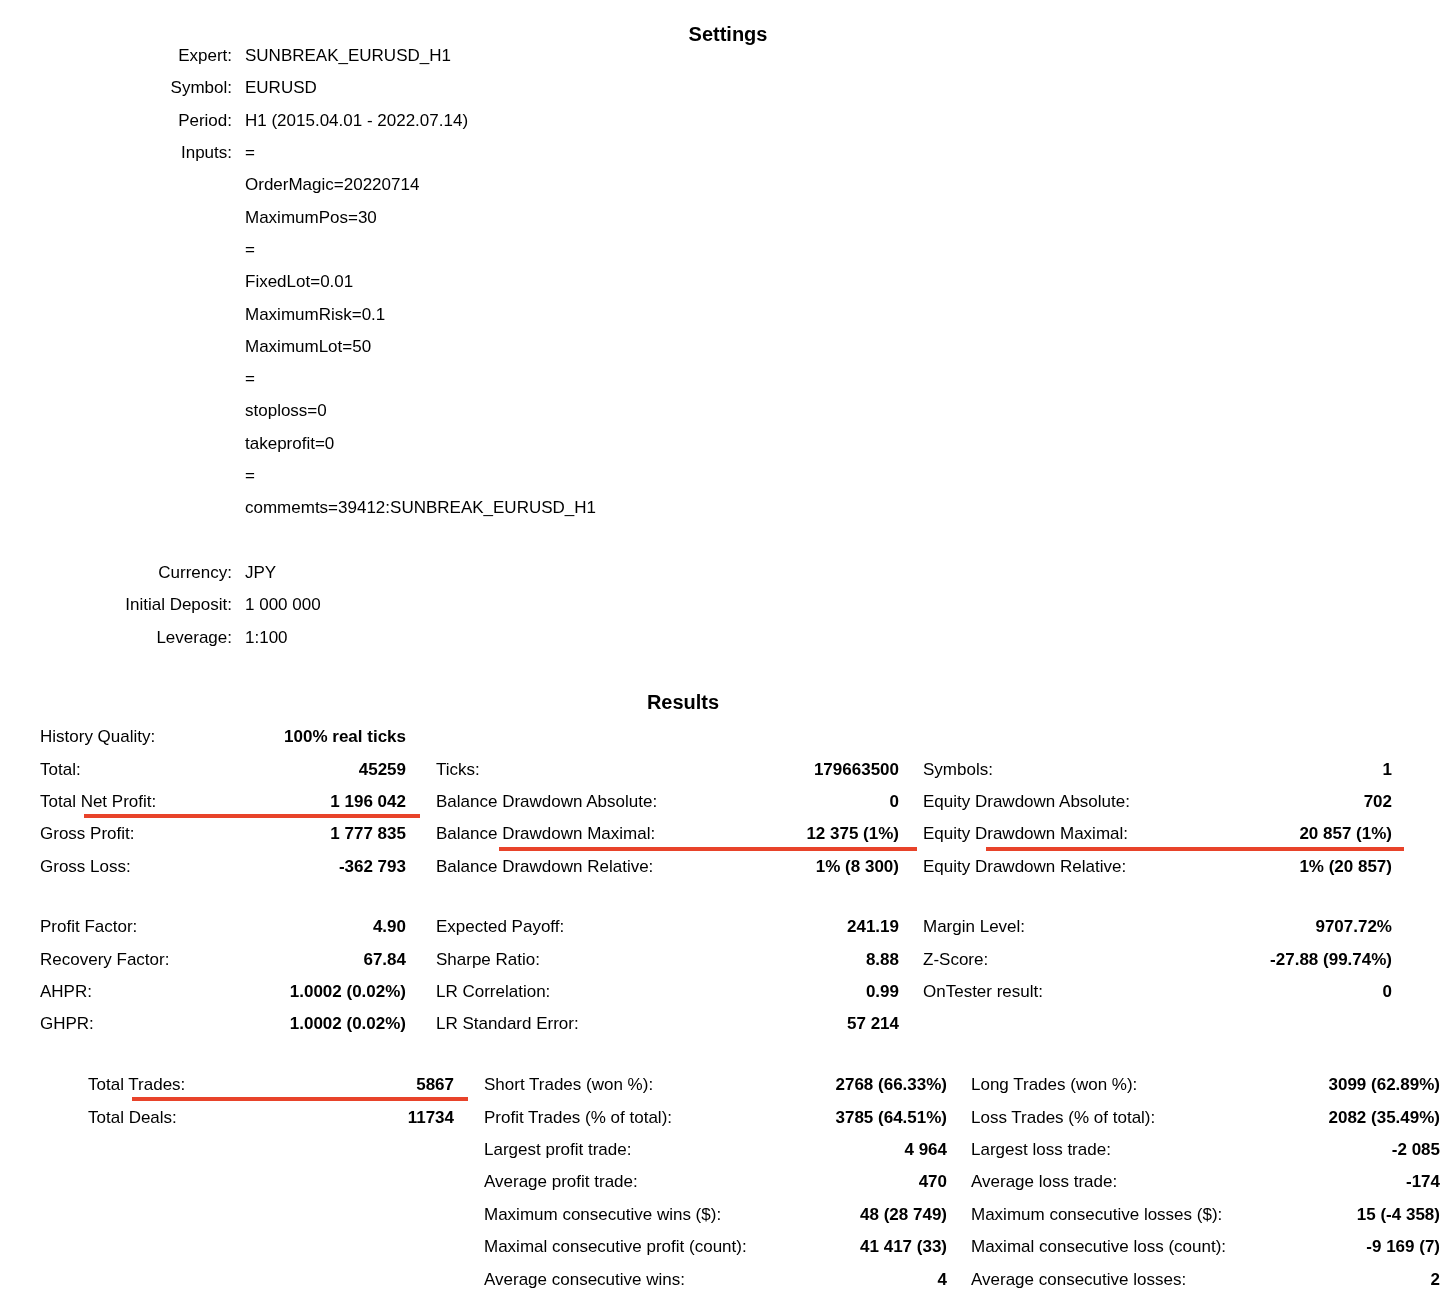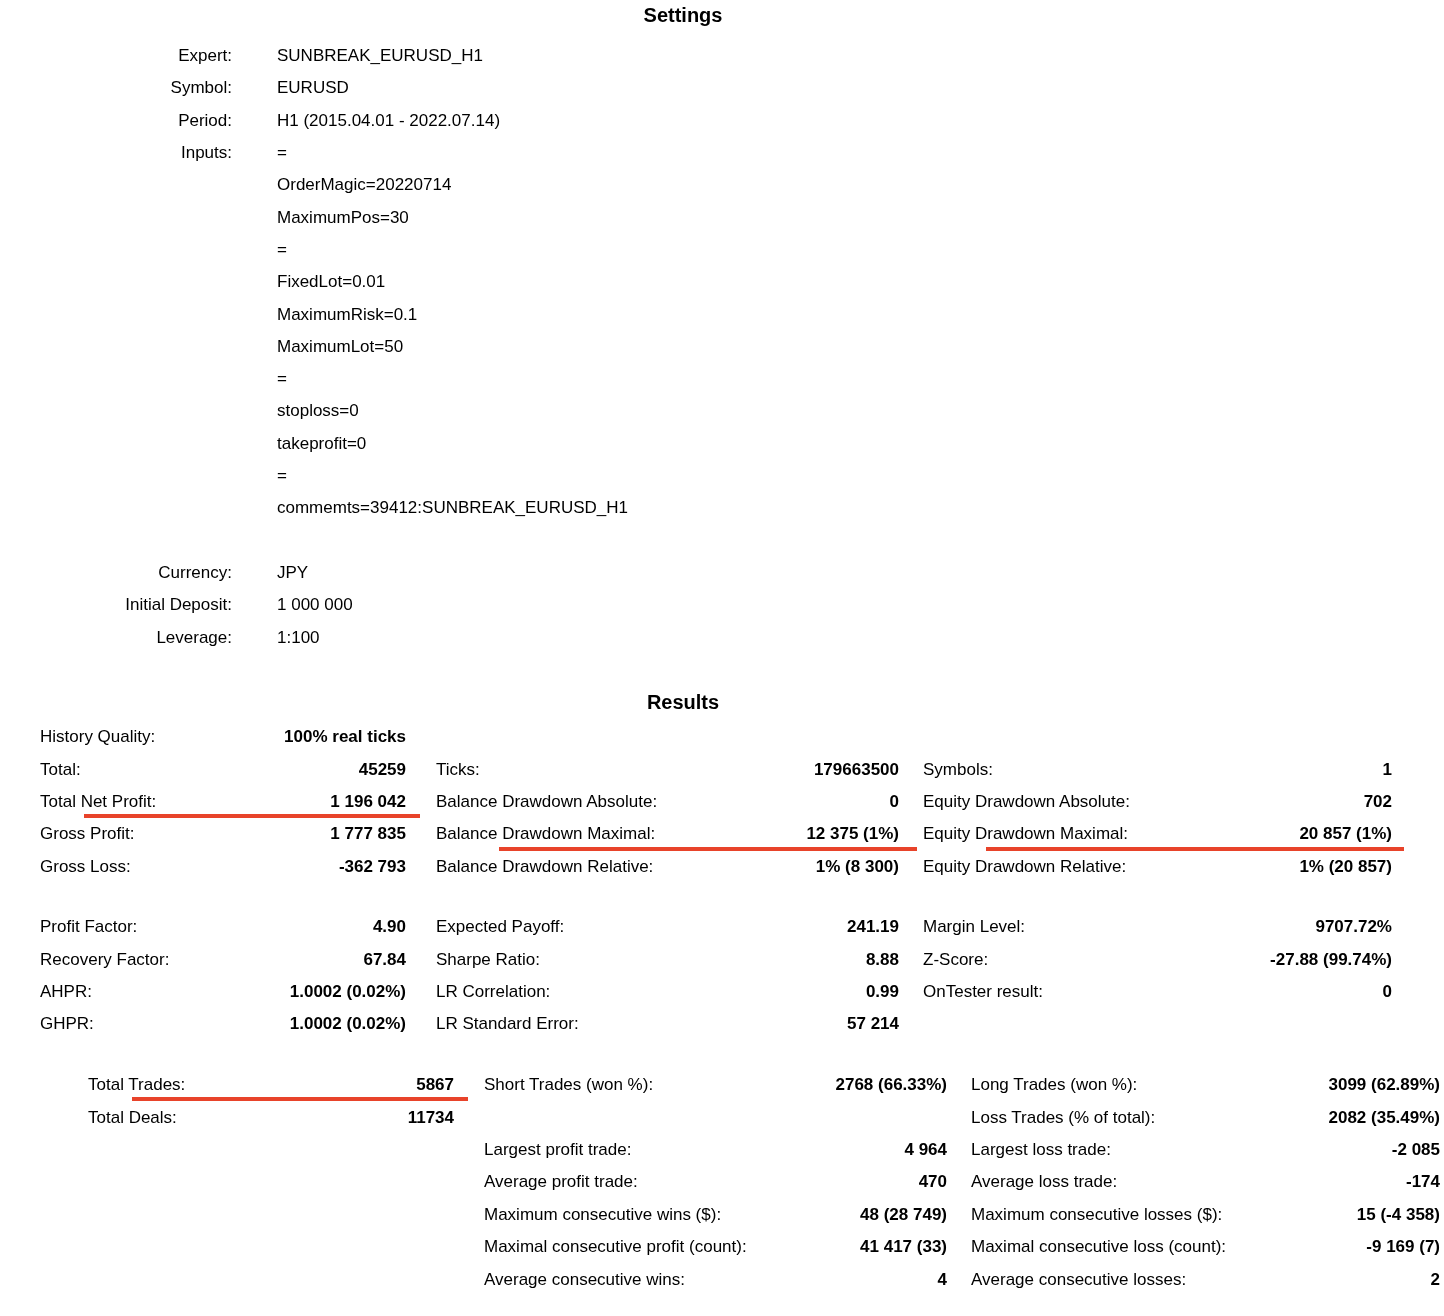--- a/index.html
+++ b/index.html
@@ -13,32 +13,32 @@
     overflow: hidden;
   }
   .title {
     position: absolute;
     left: 0;
     width: 1366px;
     text-align: center;
     font-size: 20px;
     font-weight: 700;
   }
-  #settings-title { top: 4px; }
+  #settings-title { top: 23px; margin-left: 45px; }
   #results-title  { top: 691px; }
 
   .abs { position: absolute; left: 0; width: 100%; }
   #settings-rows { top: 40px; }
   #account-rows  { top: 557px; }
   #results-section-1 { top: 721px; }
   #results-section-2 { top: 911px; }
   #results-section-3 { top: 1069px; padding-left: 48px; }
 
   
-  .s-row { display: flex; align-items: center; height: 32.3px; gap: 32px; }
+  .s-row { display: flex; align-items: center; height: 32.3px; }
   .s-label { width: 232px; text-align: right; font-weight: 400; }
   .s-value { margin-left: 13px; font-weight: 400; white-space: pre; }
 
   
   .r-row { position: relative; height: 32.4px; }
   .cell { position: absolute; top: 0; height: 100%; display: flex; align-items: center; }
   .cell.c1 { left: 40px;  width: 380px; }
   .cell.c2 { left: 436px; width: 481px; }
   .cell.c3 { left: 923px; width: 481px; }
   .r-label { flex: 1; text-align: left; font-weight: 400; white-space: pre; }
@@ -270,20 +270,24 @@
       <div class="cell c3">
         <span class="r-label">Long Trades (won %):</span>
         <span class="r-value">3099 (62.89%)</span>
       </div>
     </div>
     <div class="r-row">
       <div class="cell c1">
         <span class="r-label">Total Deals:</span>
         <span class="r-value">11734</span>
       </div>
+      <div class="cell c2">
+        <span class="r-label">Profit Trades (% of total):</span>
+        <span class="r-value">3785 (64.51%)</span>
+      </div>
       <div class="cell c3">
         <span class="r-label">Loss Trades (% of total):</span>
         <span class="r-value">2082 (35.49%)</span>
       </div>
     </div>
     <div class="r-row">
       <div class="cell c2">
         <span class="r-label">Largest profit trade:</span>
         <span class="r-value">4 964</span>
       </div>

